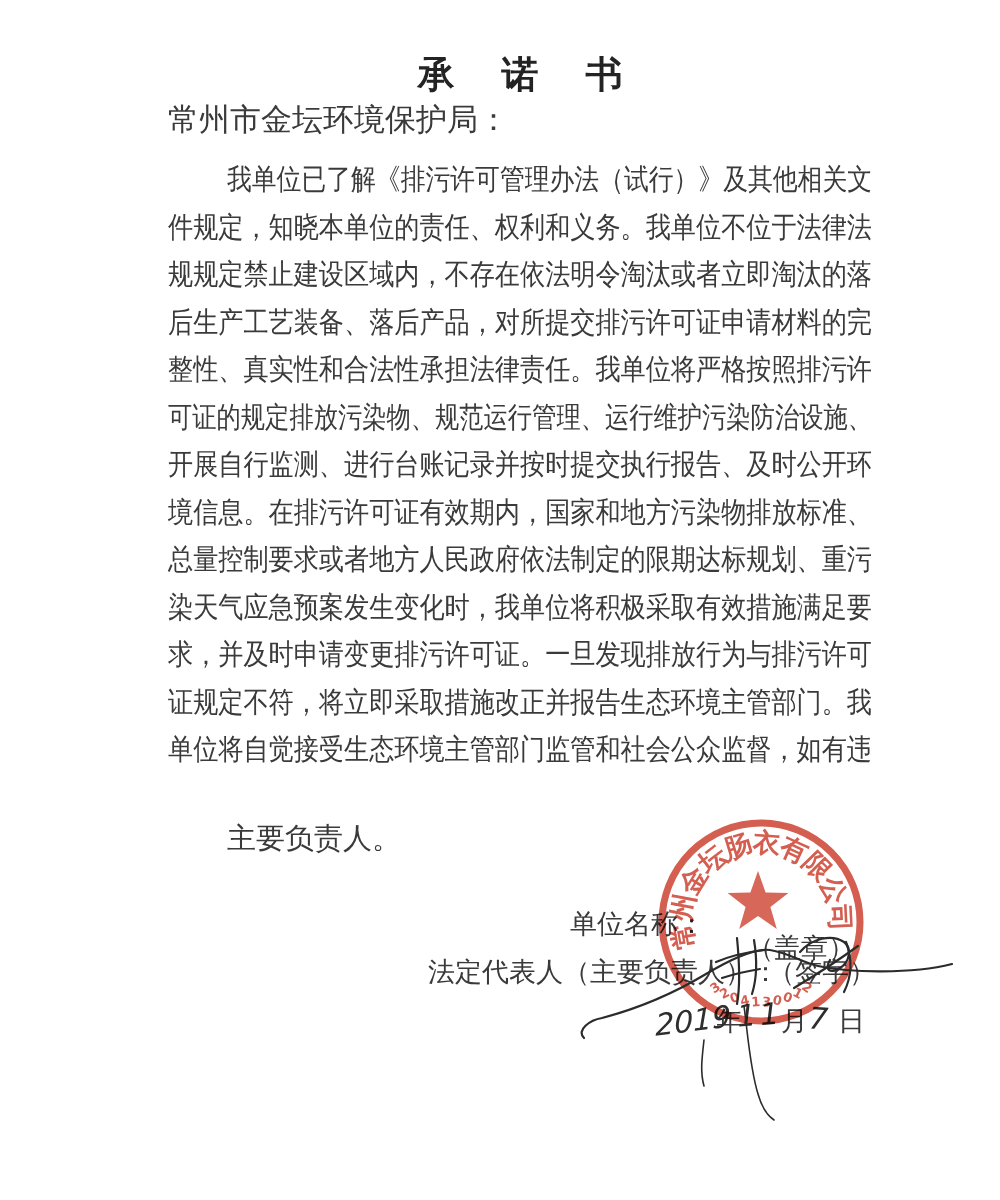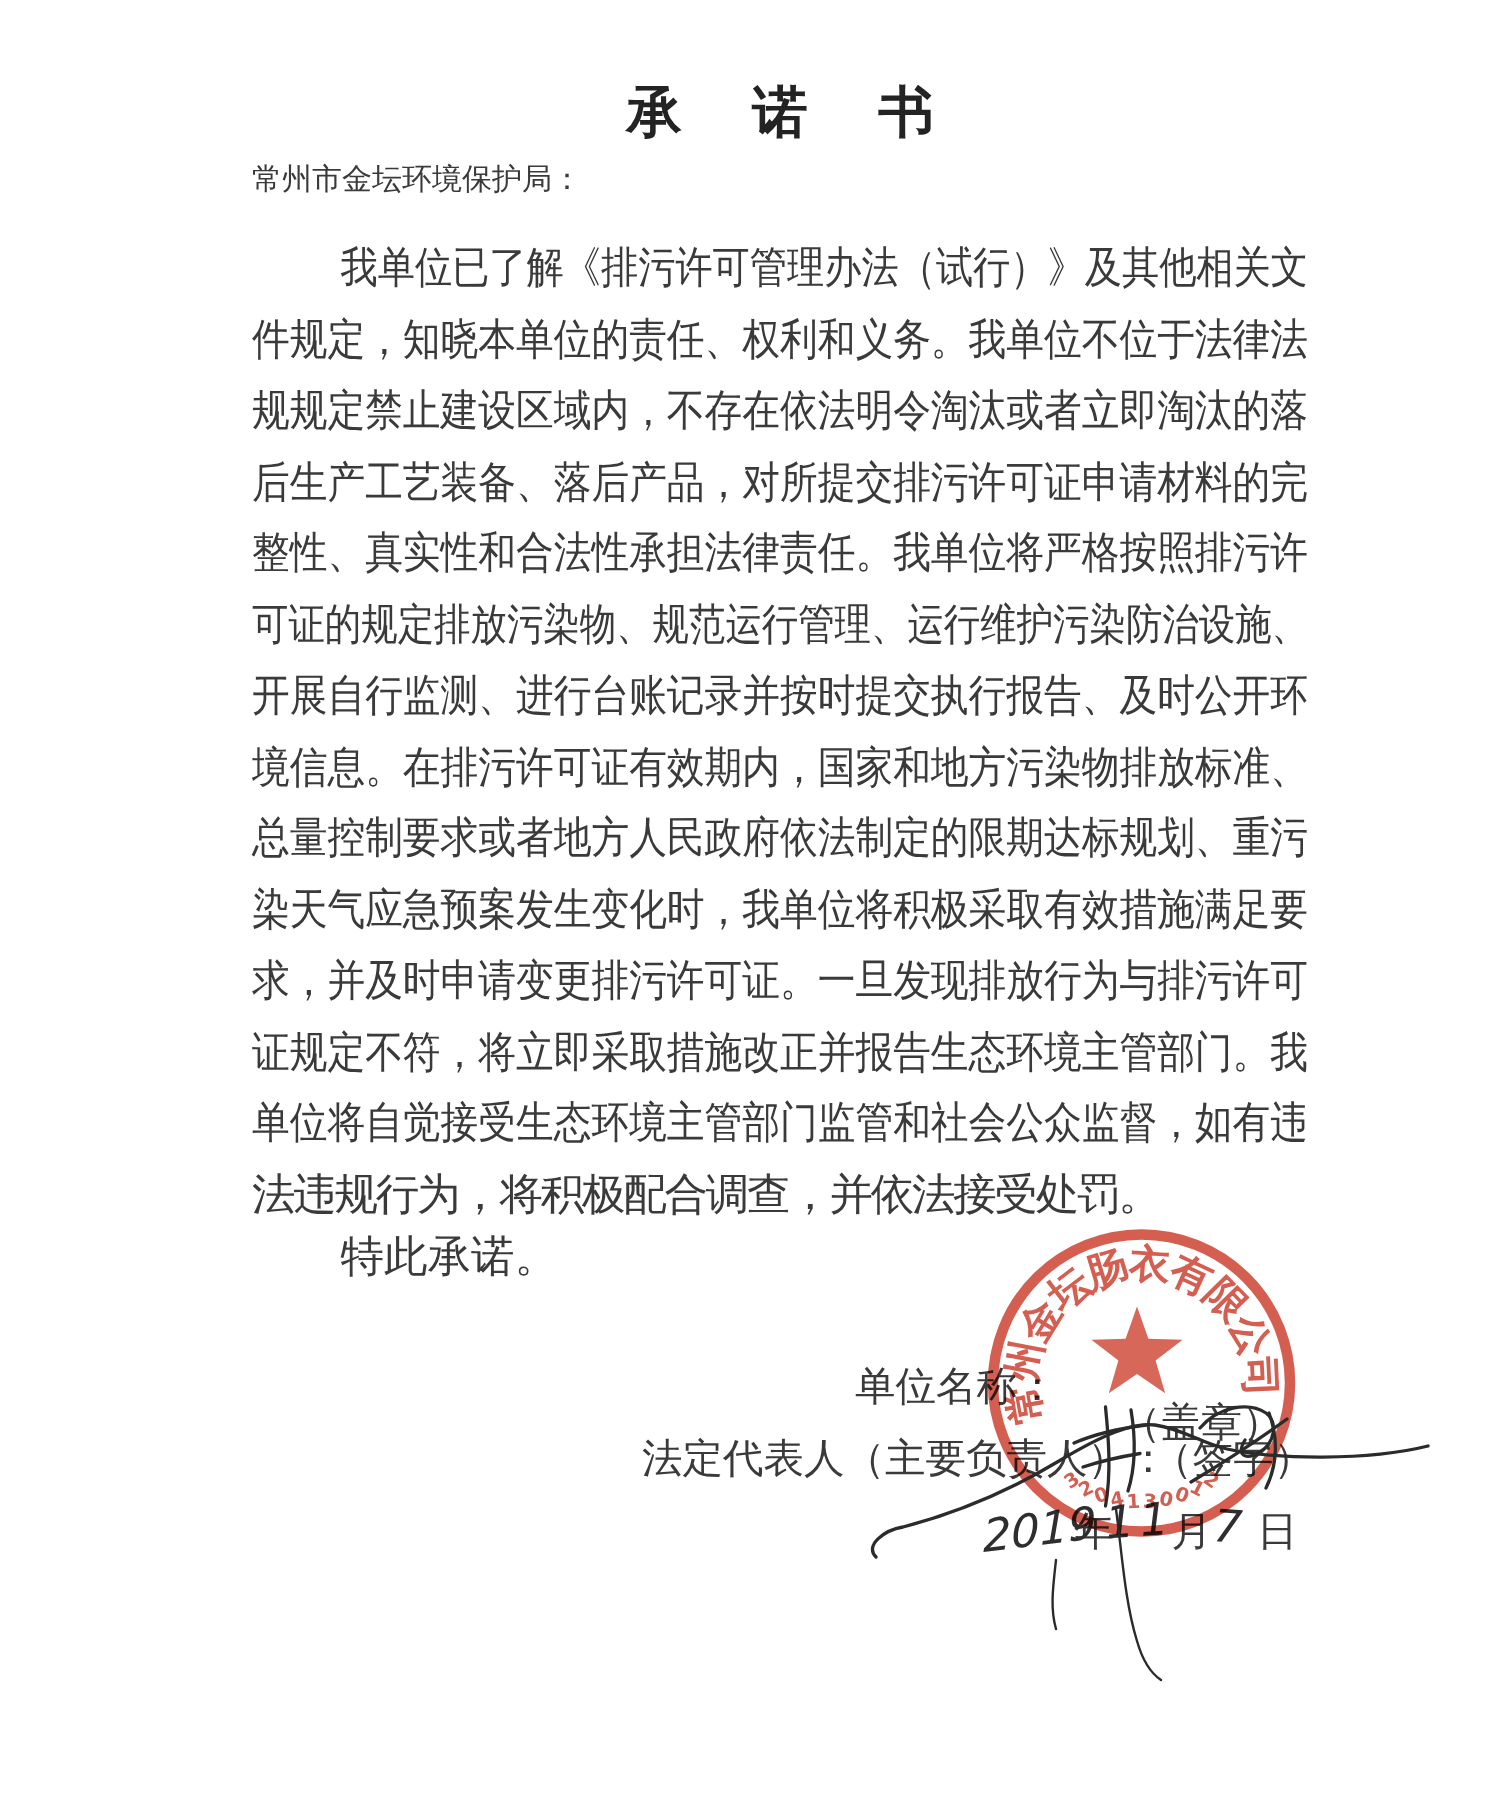--- a/index.html
+++ b/index.html
@@ -13,21 +13,21 @@
   }
   
   .doc-title{
     position:absolute;left:168px;top:52px;width:704px;height:46px;
     display:flex;justify-content:center;align-items:center;gap:47px;
     font-size:37px;font-weight:700;color:#232323;letter-spacing:0;
   }
   
   .salutation{
     position:absolute;left:168px;top:102px;width:704px;height:36px;
-    font-size:20px;line-height:36px;white-space:nowrap;
+    font-size:31px;line-height:36px;white-space:nowrap;
   }
   
   .body-text{position:absolute;left:168px;top:156px;width:704px;}
   .bline{height:47.5px;line-height:47.5px;font-size:29px;}
   .bline.just{display:flex;justify-content:space-between;}
   .bline.just span{display:inline-block;}
   .bline.indent{margin-left:59px;}
   .bline.natural{white-space:nowrap;letter-spacing:-1.5px;}
   .closing{
     position:absolute;left:227px;top:818px;height:40px;line-height:40px;
@@ -467,24 +467,23 @@
         <span>会</span>
         <span>公</span>
         <span>众</span>
         <span>监</span>
         <span>督</span>
         <span>，</span>
         <span>如</span>
         <span>有</span>
         <span>违</span>
       </div>
-    <div class="bline natural">法违规行为，将积极配合调查，并依法接受处罚。</div>
   </div>
 
-  <div class="closing">特此承诺。</div>
+  <div class="closing">主要负责人。</div>
 
   <div class="sig-text unit-label">单位名称：</div>
   <div class="sig-text unit-suffix">（盖章）</div>
   <div class="sig-text rep-label">法定代表人（主要负责人）：</div>
   <div class="sig-text rep-suffix">（签字）</div>
   <div class="sig-text date-year-char">年</div>
   <div class="sig-text date-month-char">月</div>
   <div class="sig-text date-day-char">日</div>
 
   <div class="hw hw-year">2019</div>

